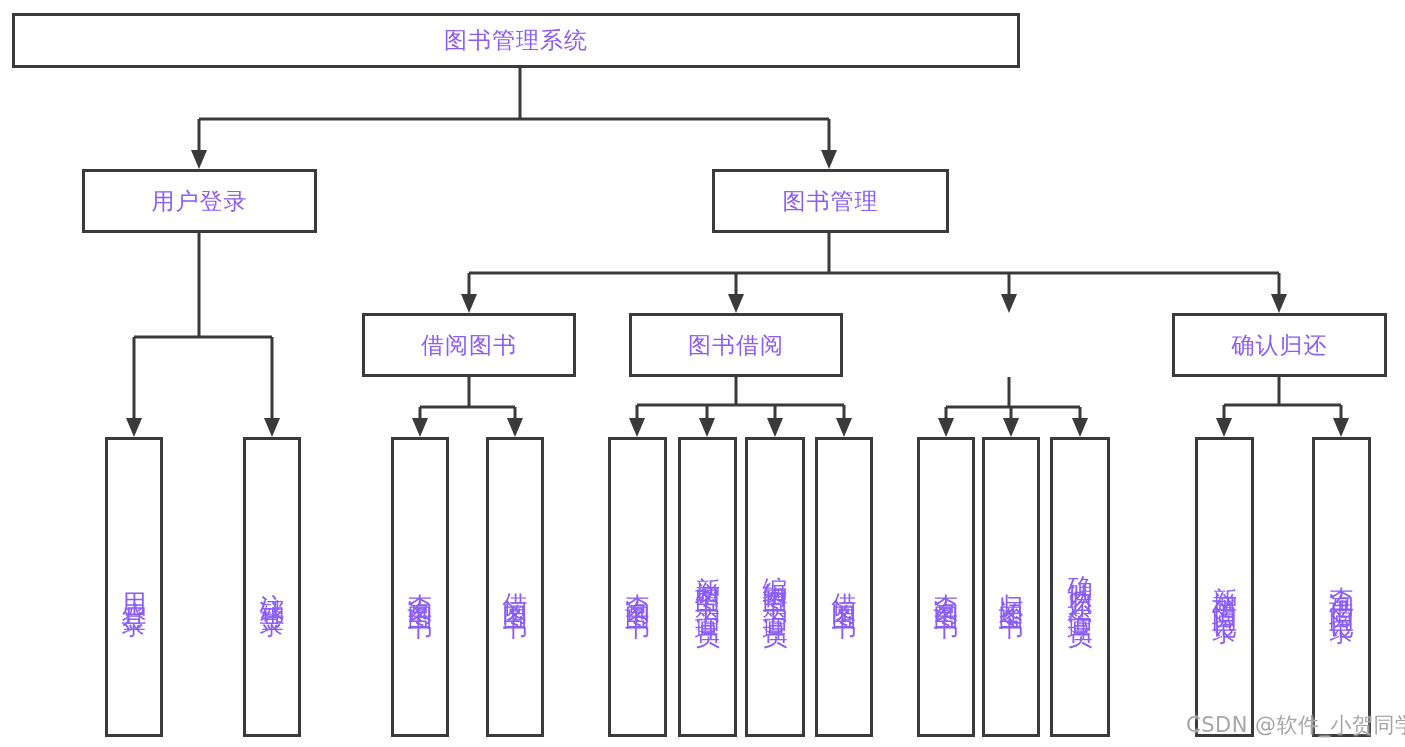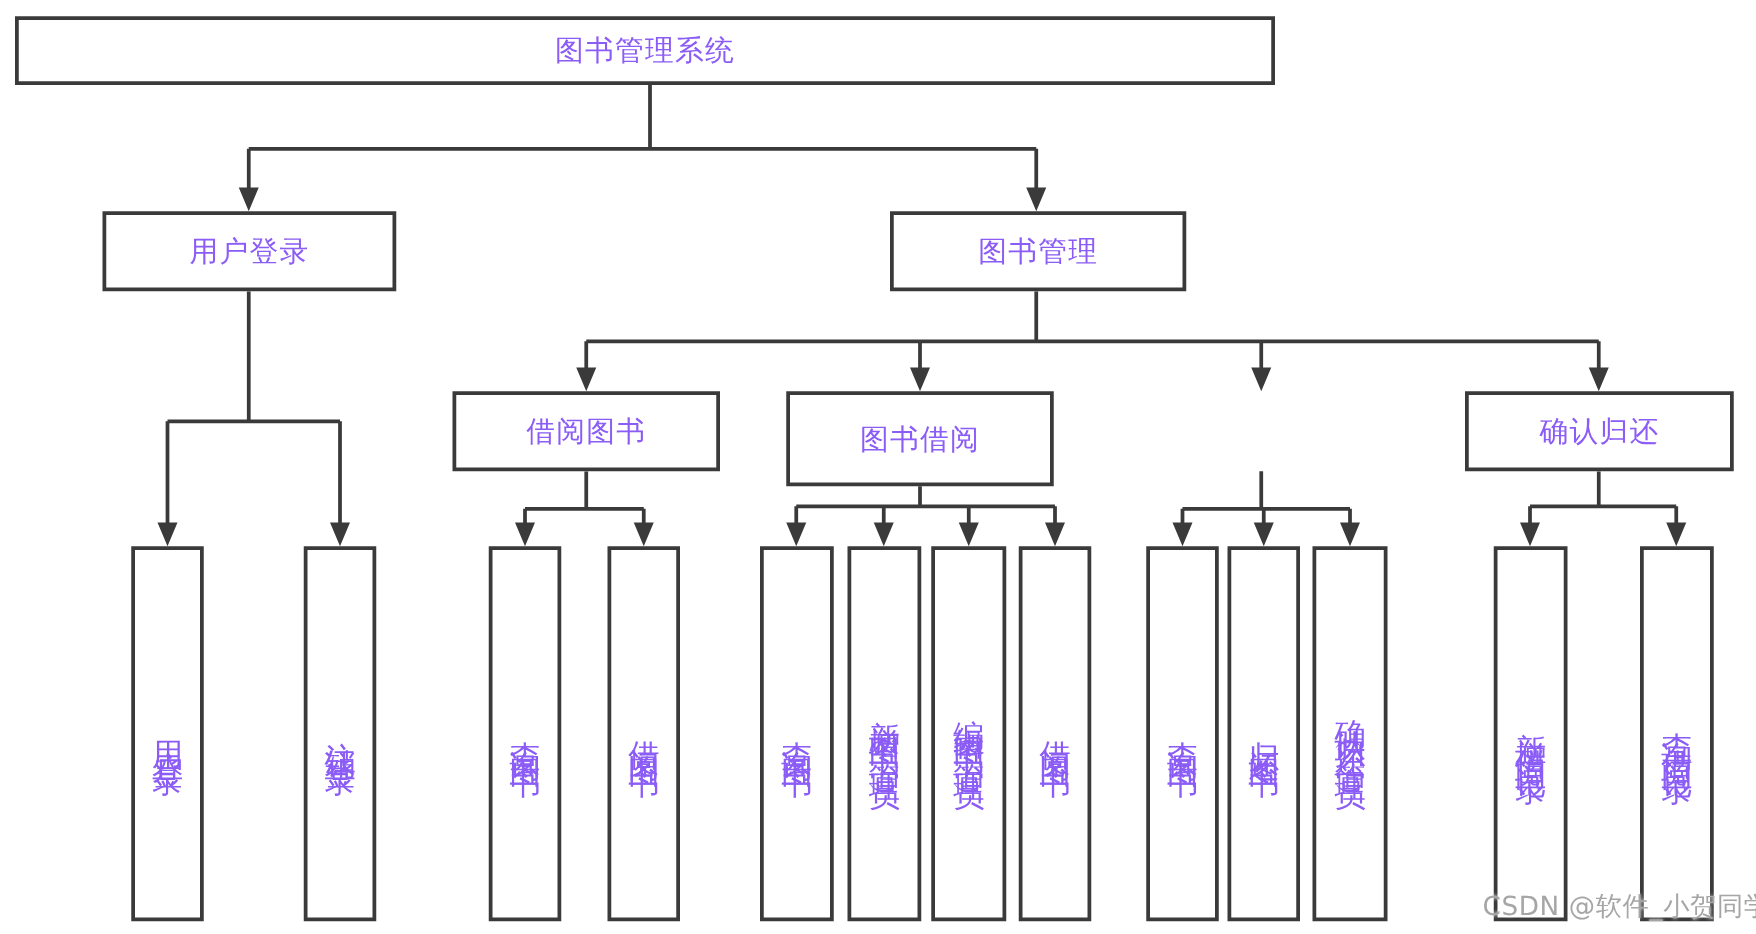--- a/index.html
+++ b/index.html
@@ -59,21 +59,21 @@
   <div class="node node-h" style="left:82px;top:169px;width:235px;height:64px">
     <span>用户登录</span>
   </div>
   <div class="node node-h" style="left:712px;top:169px;width:237px;height:64px">
     <span>图书管理</span>
   </div>
 
   <div class="node node-h" style="left:362px;top:313px;width:214px;height:64px">
     <span>借阅图书</span>
   </div>
-  <div class="node node-h" style="left:629px;top:313px;width:214px;height:76px">
+  <div class="node node-h" style="left:629px;top:313px;width:214px;height:64px">
     <span>图书借阅</span>
   </div>
   <div class="node node-h" style="left:1172px;top:313px;width:215px;height:64px">
     <span>确认归还</span>
   </div>
 
   <div class="node node-v" style="left:105px;top:437px;width:58px;height:300px">
     <span class="vtxt">用户登录</span>
   </div>
   <div class="node node-v" style="left:243px;top:437px;width:58px;height:300px">

